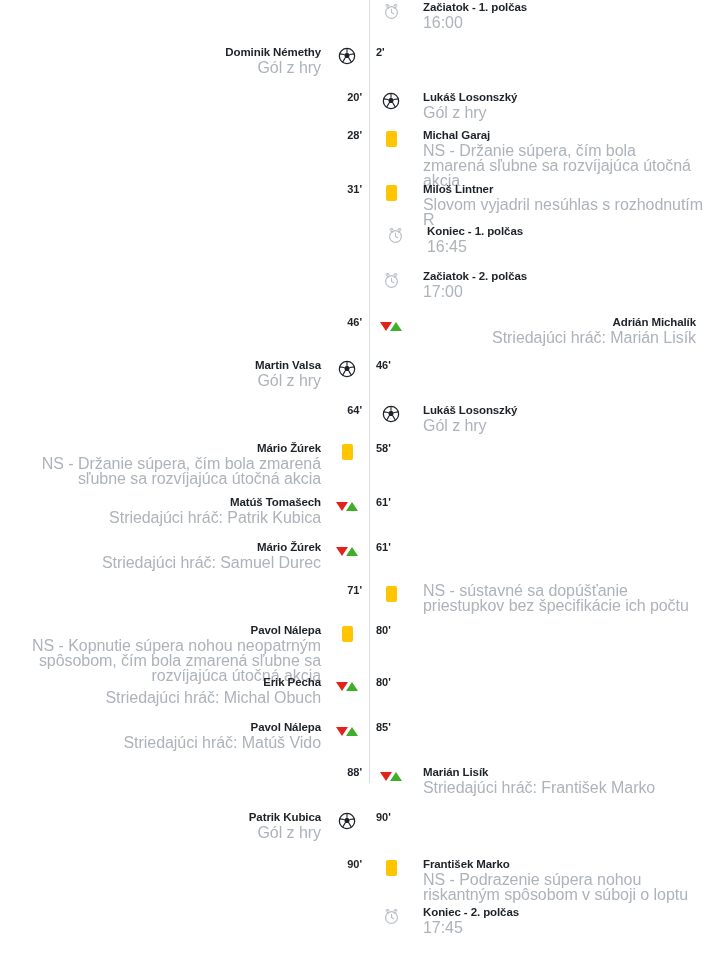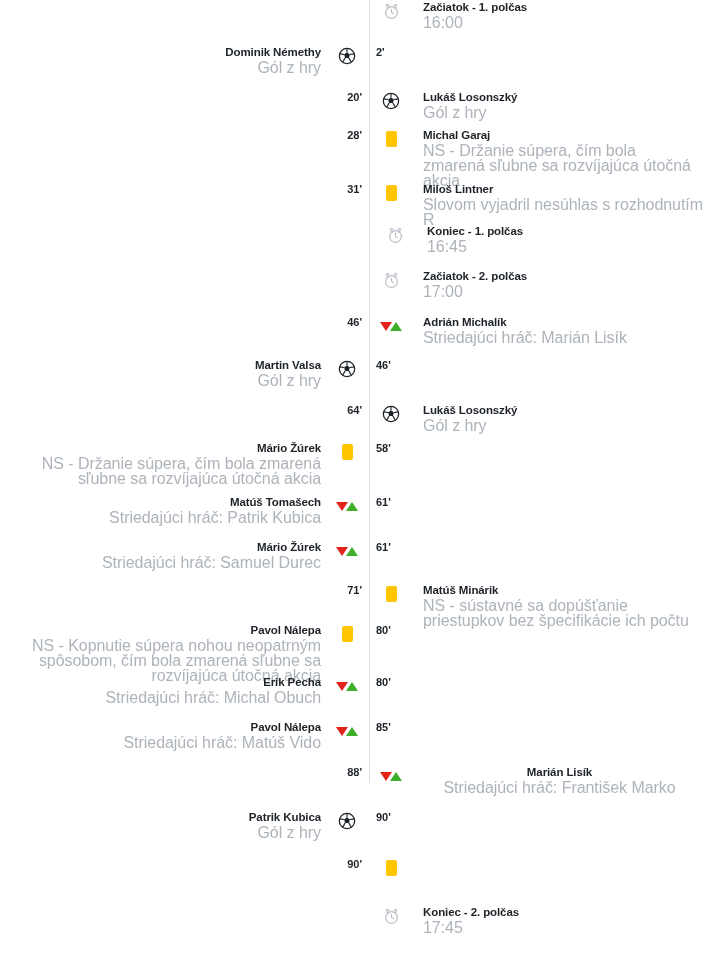--- a/index.html
+++ b/index.html
@@ -276,21 +276,21 @@
       <div class="icon-slot left"></div>
       <div class="minute right-minute">
         <span>46'</span>
       </div>
       <div class="icon-slot right">
         <span class="sub">
           <span class="tri down"></span>
           <span class="tri up"></span>
         </span>
       </div>
-      <div class="side-right" style="padding-left: 10px; padding-right: 30px;">
+      <div class="side-right" style="padding-left: 10px; padding-right: 30px; text-align: right;">
         <div class="ev-name">Adrián Michalík</div>
         <div class="ev-desc">Striedajúci hráč: Marián Lisík</div>
       </div>
     </div>
     <div class="event-row" style="position: absolute; left: 0px; top: 358px;">
       <div class="side-left" style="padding-right: 4px; width: 325px; flex: 0 0 325px;">
         <div class="ev-name">Martin Valsa</div>
         <div class="ev-desc">Gól z hry</div>
       </div>
       <div class="icon-slot left">
@@ -383,21 +383,20 @@
     <div class="event-row" style="position: absolute; left: 0px; top: 583px;">
       <div class="side-left side-empty" style="padding-right: 4px;"></div>
       <div class="icon-slot left"></div>
       <div class="minute right-minute">
         <span>71'</span>
       </div>
       <div class="icon-slot right">
         <span class="card yellow"></span>
       </div>
       <div class="side-right" style="padding-left: 10px; padding-right: 30px;">
-        <div class="ev-name">Matúš Minárik</div>
         <div class="ev-desc">NS - sústavné sa dopúšťanie priestupkov bez špecifikácie ich počtu</div>
       </div>
     </div>
     <div class="event-row" style="position: absolute; left: 0px; top: 623px;">
       <div class="side-left" style="padding-right: 4px; width: 325px; flex: 0 0 325px;">
         <div class="ev-name">Pavol Nálepa</div>
         <div class="ev-desc">NS - Kopnutie súpera nohou neopatrným spôsobom, čím bola zmarená sľubne sa rozvíjajúca útočná akcia</div>
       </div>
       <div class="icon-slot left">
         <span class="card yellow"></span>
@@ -447,21 +446,21 @@
       <div class="icon-slot left"></div>
       <div class="minute right-minute">
         <span>88'</span>
       </div>
       <div class="icon-slot right">
         <span class="sub">
           <span class="tri down"></span>
           <span class="tri up"></span>
         </span>
       </div>
-      <div class="side-right" style="padding-left: 10px; padding-right: 30px; text-align: center;">
+      <div class="side-right" style="padding-left: 10px; padding-right: 30px;">
         <div class="ev-name">Marián Lisík</div>
         <div class="ev-desc">Striedajúci hráč: František Marko</div>
       </div>
     </div>
     <div class="event-row" style="position: absolute; left: 0px; top: 810px;">
       <div class="side-left" style="padding-right: 4px; width: 325px; flex: 0 0 325px;">
         <div class="ev-name">Patrik Kubica</div>
         <div class="ev-desc">Gól z hry</div>
       </div>
       <div class="icon-slot left">
@@ -483,20 +482,24 @@
     </div>
     <div class="event-row" style="position: absolute; left: 0px; top: 857px;">
       <div class="side-left side-empty" style="padding-right: 4px;"></div>
       <div class="icon-slot left"></div>
       <div class="minute right-minute">
         <span>90'</span>
       </div>
       <div class="icon-slot right">
         <span class="card yellow"></span>
       </div>
+      <div class="side-right" style="padding-left: 10px; padding-right: 30px;">
+        <div class="ev-name">František Marko</div>
+        <div class="ev-desc">NS - Podrazenie súpera nohou riskantným spôsobom v súboji o loptu</div>
+      </div>
     </div>
     <div class="event-row" style="position: absolute; left: 0px; top: 905px;">
       <div class="side-left side-empty" style="padding-right: 4px;"></div>
       <div class="icon-slot left"></div>
       <div class="minute right-minute"></div>
       <div class="icon-slot right">
         <svg class="icon-clock" viewBox="0 0 24 24">
           <circle cx="12" cy="13.4" r="8.3" fill="none" stroke="#b9bfc6" stroke-width="1.7"></circle>
           <path d="M12 8.8 L12 13.4 L15.1 15.2" fill="none" stroke="#b9bfc6" stroke-width="1.6" stroke-linecap="round"></path>
           <path d="M5.4 5.2 L7.9 7.2" stroke="#b9bfc6" stroke-width="1.8" stroke-linecap="round"></path>

